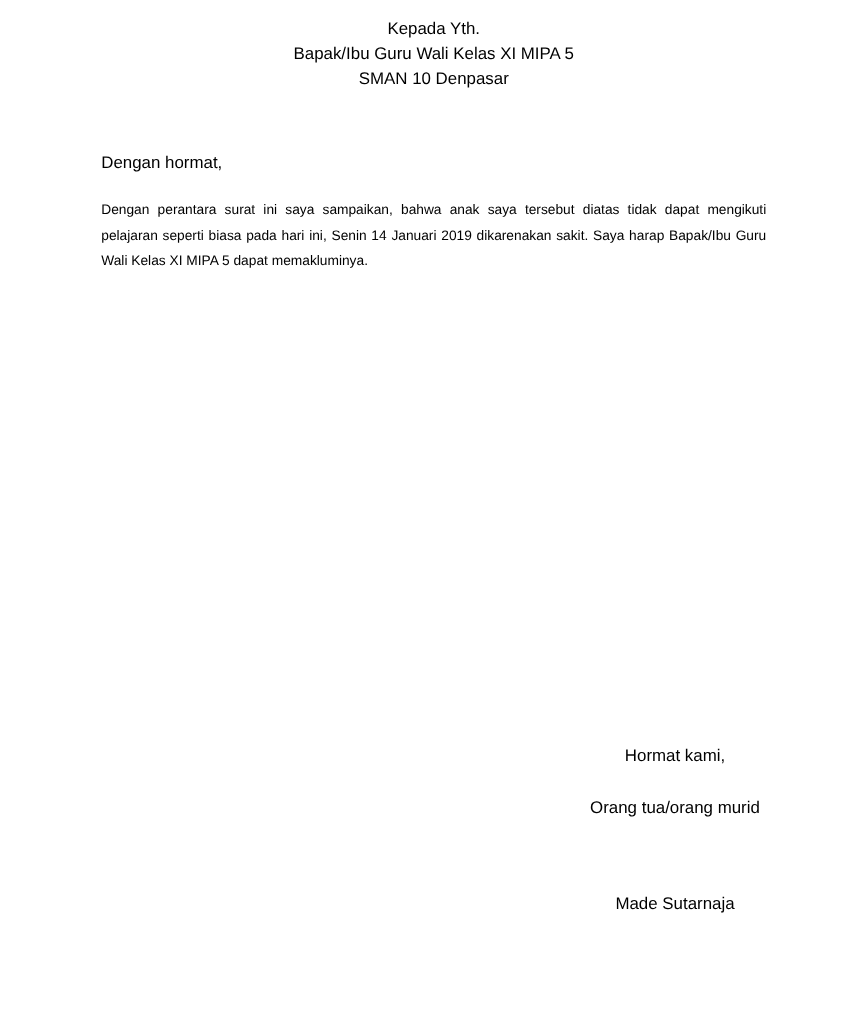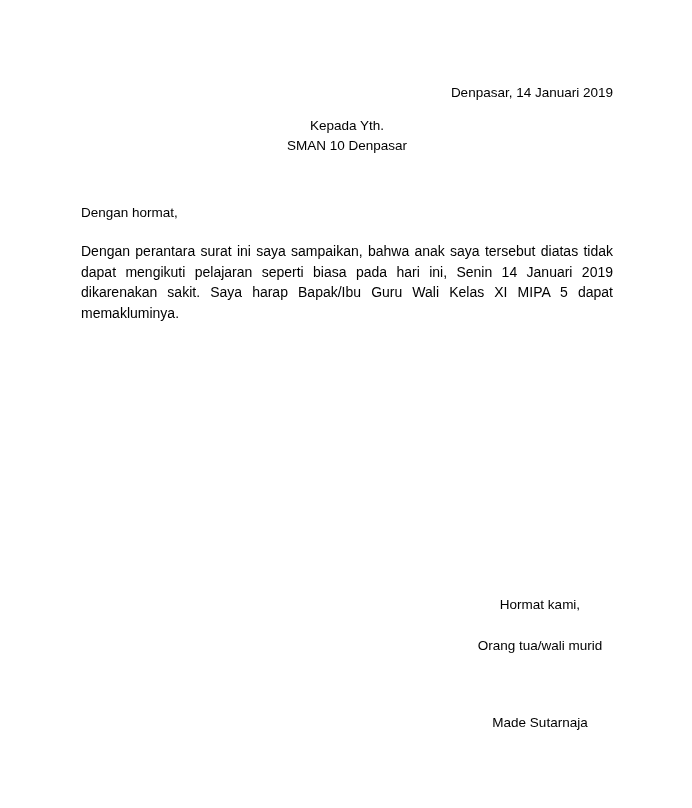--- a/index.html
+++ b/index.html
@@ -81,21 +81,21 @@
   .details .label-cell {
     width: 84px;
   }
 
   .details .sep-cell {
     width: 10px;
   }
 
   .body-para {
     margin-top: 18px;
-    font-size: 14px;
+    font-size: 11px;
     line-height: 20.5px;
     text-align: justify;
     text-justify: inter-word;
   }
 
   .body-para.second {
     margin-top: 18px;
   }
 
   
@@ -121,35 +121,35 @@
     margin: 57px 0 0 0;
   }
 </style>
 </head>
 <body>
 
 <div class="page">
 
   <div class="content">
 
-    <div class="letter-date">Denpasar, 14 Januari 2019</div>
 
     <div class="recipient">
       <div class="line">Kepada Yth.</div>
+      <div class="line">Bapak/Ibu Guru Wali Kelas XI MIPA 5</div>
       <div class="line">SMAN 10 Denpasar</div>
     </div>
 
     <div class="salutation">Dengan hormat,</div>
 
 
 
     <p class="body-para">Dengan perantara surat ini saya sampaikan, bahwa anak saya tersebut diatas tidak dapat mengikuti pelajaran seperti biasa pada hari ini, Senin 14 Januari 2019 dikarenakan sakit. Saya harap Bapak/Ibu Guru Wali Kelas XI MIPA 5 dapat memakluminya.</p>
 
 
   </div>
 
   <div class="signature">
     <div class="sig-closing">Hormat kami,</div>
-    <div class="sig-role">Orang tua/wali murid</div>
+    <div class="sig-role">Orang tua/orang murid</div>
     <div class="sig-name">Made Sutarnaja</div>
   </div>
 
 </div>
 
 </body></html>

